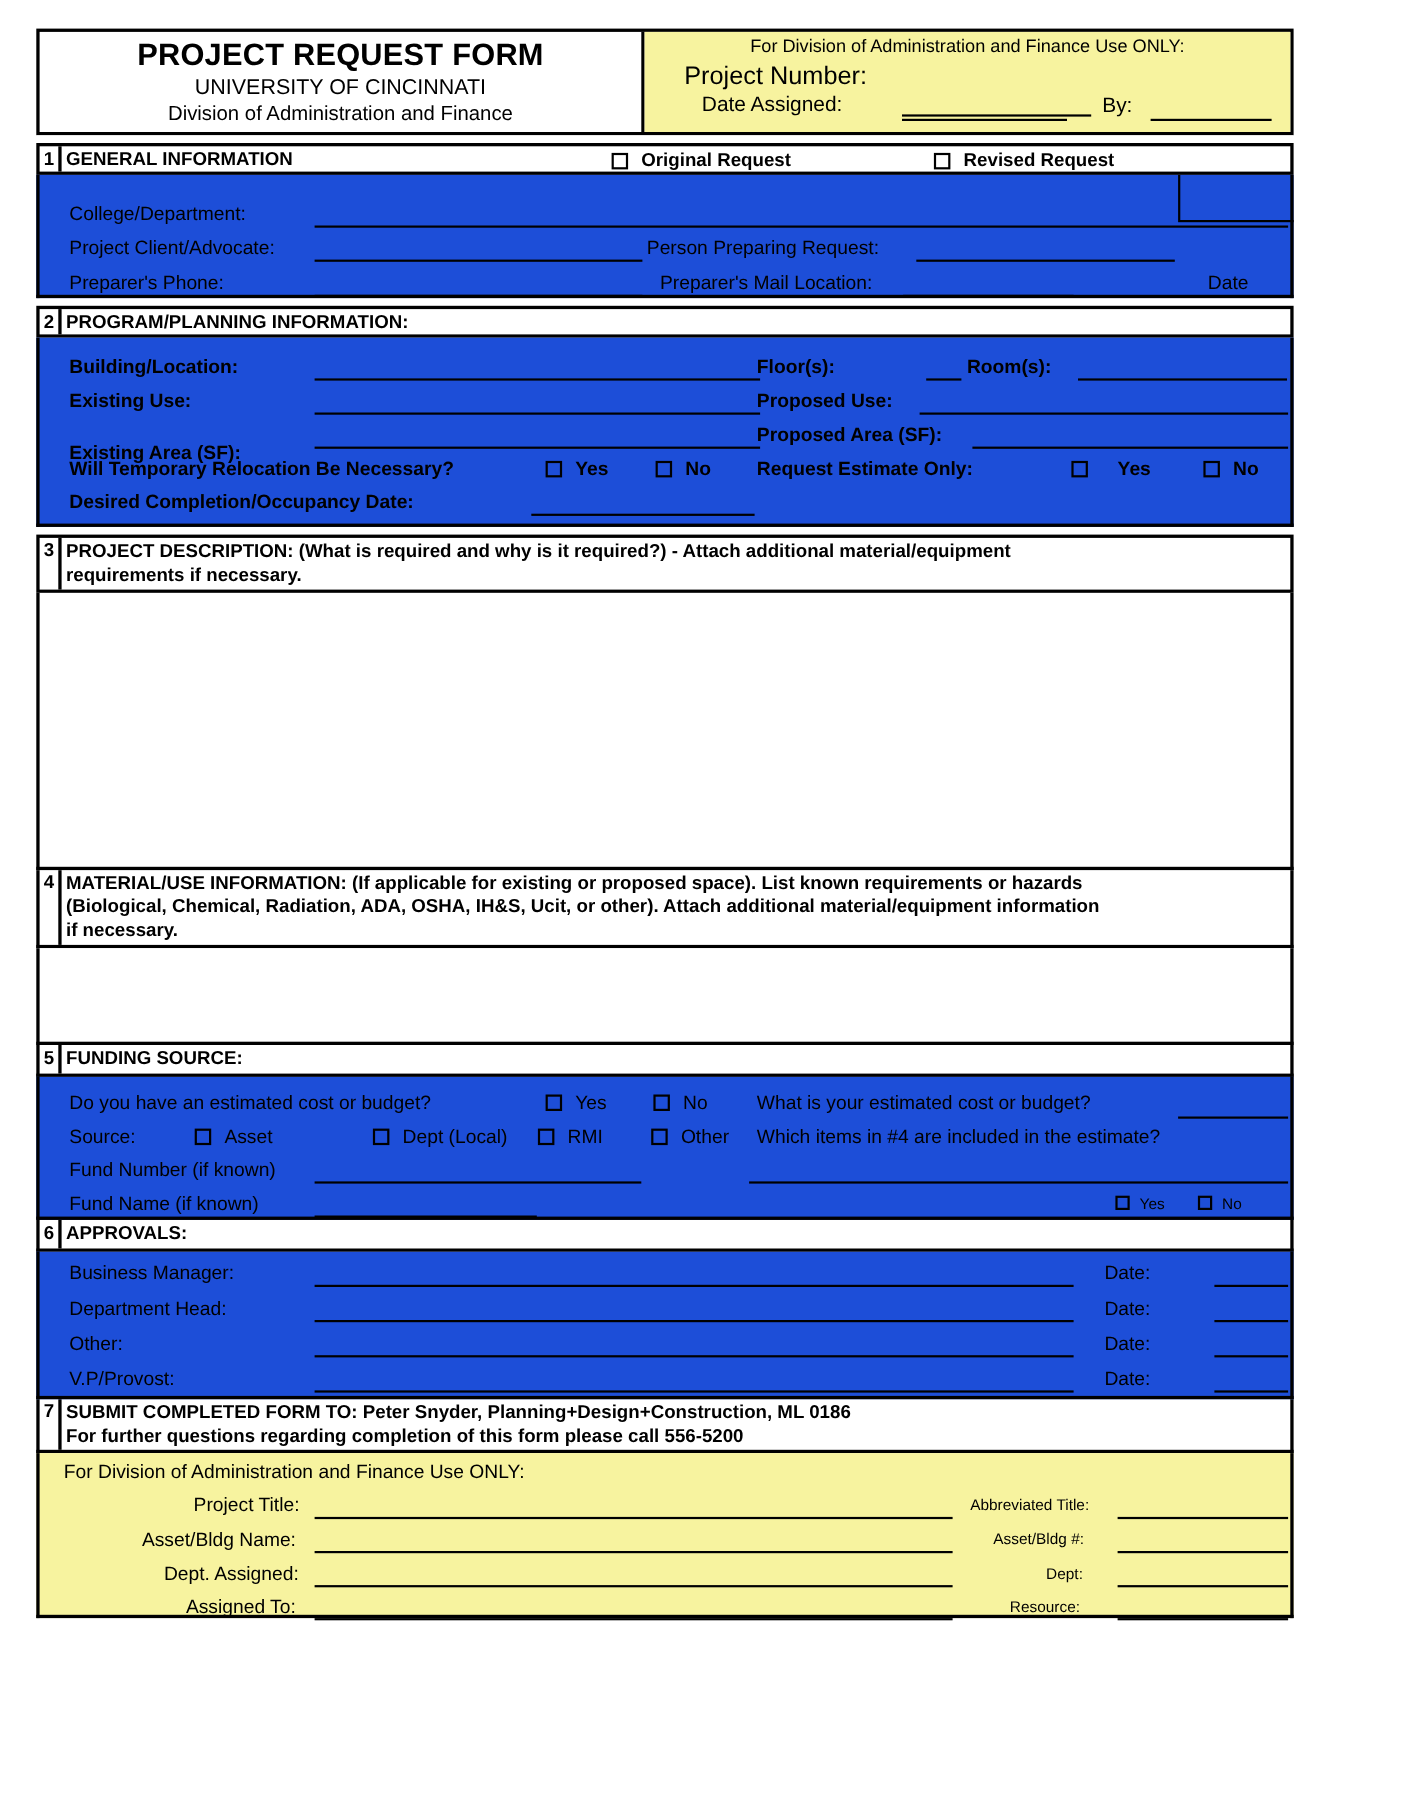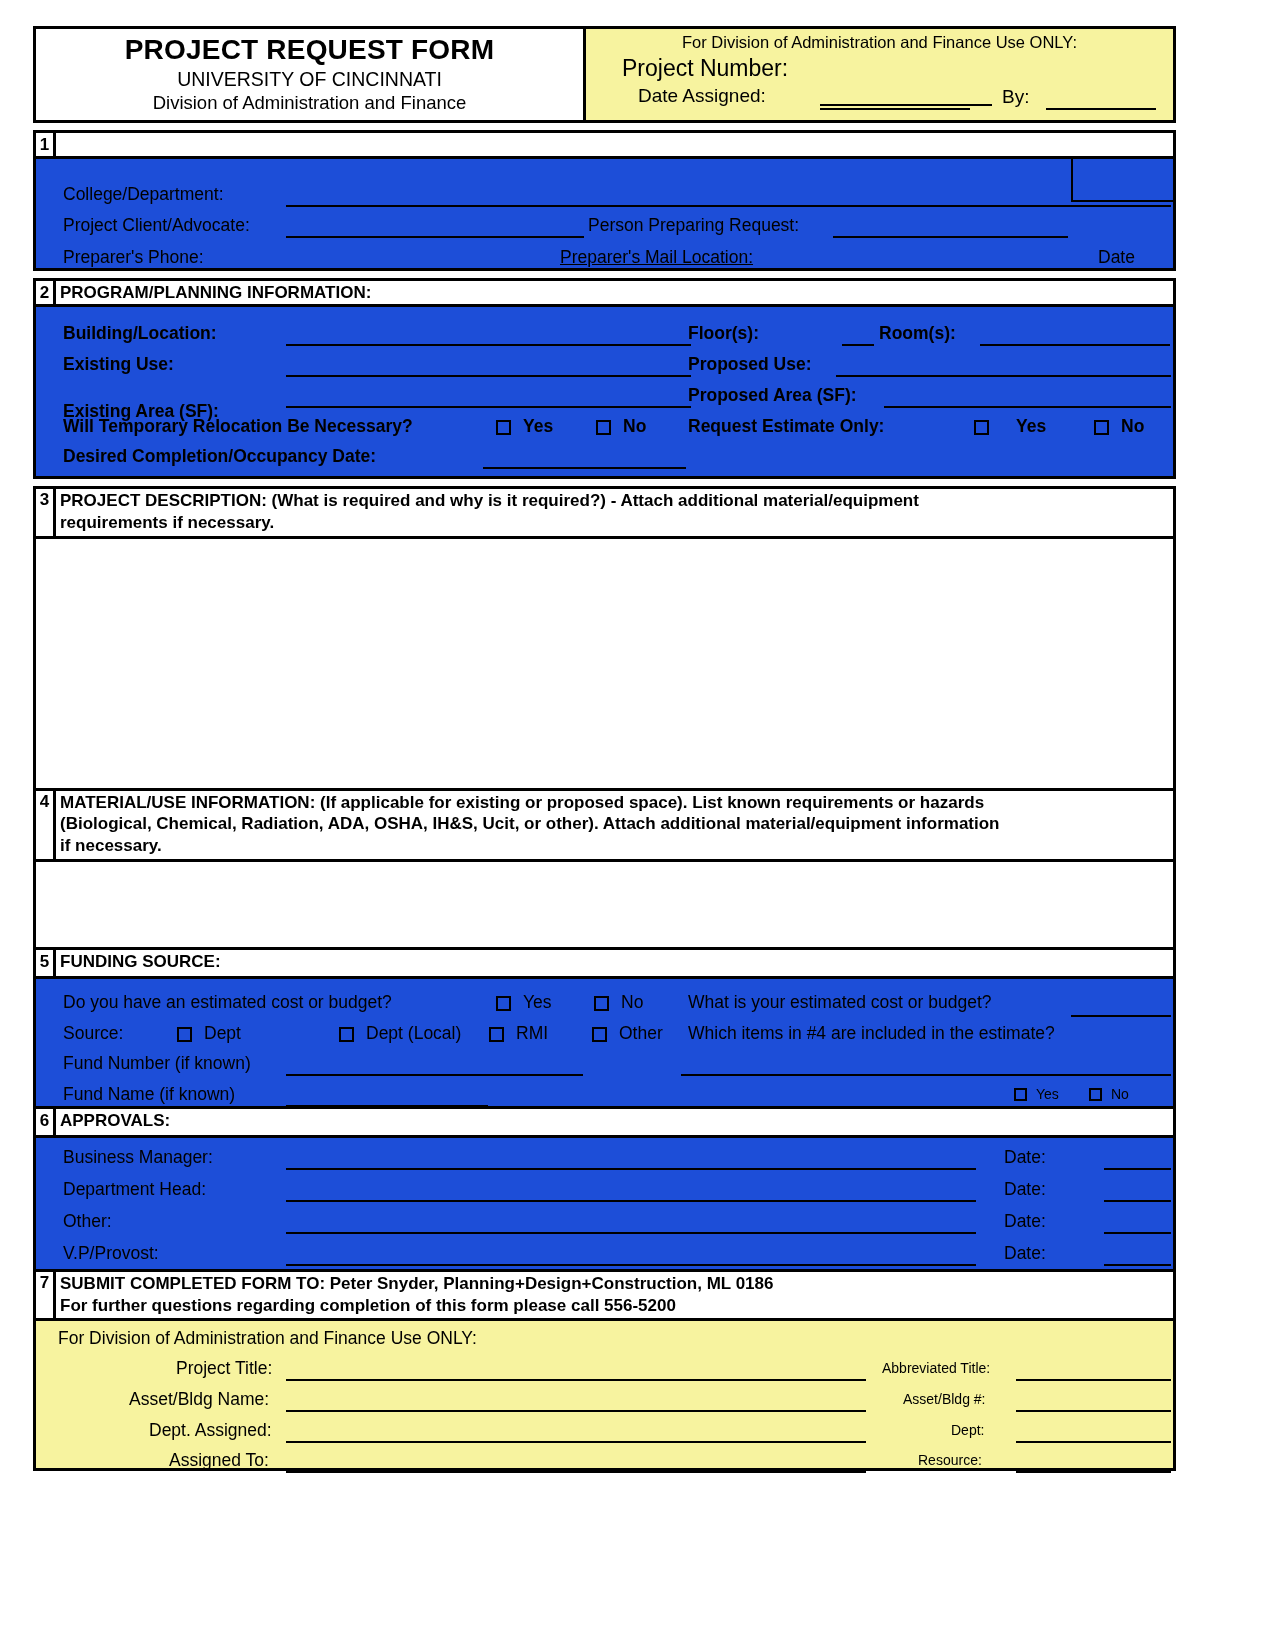--- a/index.html
+++ b/index.html
@@ -172,36 +172,43 @@
         <div class="rule" style="left:234px;top:75px;width:172px;"></div>
         <div class="rule" style="left:234px;top:79px;width:150px;"></div>
         <div class="rule" style="left:460px;top:79px;width:110px;"></div>
       </div>
     </div>
 
     <div class="gap"></div>
 
     <div class="sec-bar">
       <div class="sec-num">1</div>
+      <div class="sec-txt">
+        <span>GENERAL INFORMATION</span>
+        <span class="cbx" style="left:500px;top:3px;"><span class="cb"></span></span>
+        <span class="cbx" style="left:527px;top:2px;">Original Request</span>
+        <span class="cbx" style="left:793px;top:3px;"><span class="cb"></span></span>
+        <span class="cbx" style="left:820px;top:2px;">Revised Request</span>
+      </div>
     </div>
 
     <div class="band body-area" style="height:112px;border-top:none;">
       <div class="lbl" style="left:27px;top:25px;">College/Department:</div>
       <div class="ln" style="left:250px;top:46px;width:885px;"></div>
 
       <div class="lbl" style="left:27px;top:56px;">Project Client/Advocate:</div>
       <div class="ln" style="left:250px;top:77px;width:298px;"></div>
       <div class="lbl" style="left:552px;top:56px;">Person Preparing Request:</div>
       <div class="ln" style="left:797px;top:77px;width:235px;"></div>
       <div style="position:absolute;left:1035px;top:0px;width:0;height:41px;border-left:2.5px solid #000;"></div>
       <div style="position:absolute;left:1035px;top:41px;width:105px;height:0;border-top:2.5px solid #000;"></div>
 
       <div class="lbl" style="left:27px;top:88px;">Preparer's Phone:</div>
       <div class="ln" style="left:250px;top:109px;width:298px;"></div>
-      <div class="lbl" style="left:524px;top:88px;text-decoration:underline;">Preparer's Mail Location:</div>
+      <div class="lbl" style="left:564px;top:88px;">Preparer's Mail Location:</div>
       <div class="ln" style="left:785px;top:109px;width:155px;"></div>
       <div class="lbl" style="left:1062px;top:88px;">Date</div>
     </div>
 
     <div class="gap"></div>
 
     <div class="sec-bar">
       <div class="sec-num">2</div>
       <div class="sec-txt">PROGRAM/PLANNING INFORMATION:</div>
     </div>
@@ -269,21 +276,21 @@
       <div class="lbl" style="left:27px;top:13px;">Do you have an estimated cost or budget?</div>
       <div class="cbx" style="left:460px;top:16px;"><span class="cb"></span></div>
       <div class="lbl" style="left:487px;top:13px;">Yes</div>
       <div class="cbx" style="left:558px;top:16px;"><span class="cb"></span></div>
       <div class="lbl" style="left:585px;top:13px;">No</div>
       <div class="lbl" style="left:652px;top:13px;">What is your estimated cost or budget?</div>
       <div class="ln" style="left:1035px;top:36px;width:100px;"></div>
 
       <div class="lbl" style="left:27px;top:44px;">Source:</div>
       <div class="cbx" style="left:141px;top:47px;"><span class="cb"></span></div>
-      <div class="lbl" style="left:168px;top:44px;">Dept</div>
+      <div class="lbl" style="left:168px;top:44px;">Asset</div>
       <div class="cbx" style="left:303px;top:47px;"><span class="cb"></span></div>
       <div class="lbl" style="left:330px;top:44px;">Dept (Local)</div>
       <div class="cbx" style="left:453px;top:47px;"><span class="cb"></span></div>
       <div class="lbl" style="left:480px;top:44px;">RMI</div>
       <div class="cbx" style="left:556px;top:47px;"><span class="cb"></span></div>
       <div class="lbl" style="left:583px;top:44px;">Other</div>
       <div class="lbl" style="left:652px;top:44px;">Which items in #4 are included in the estimate?</div>
 
       <div class="lbl" style="left:27px;top:74px;">Fund Number (if known)</div>
       <div class="ln" style="left:250px;top:95px;width:297px;"></div>

